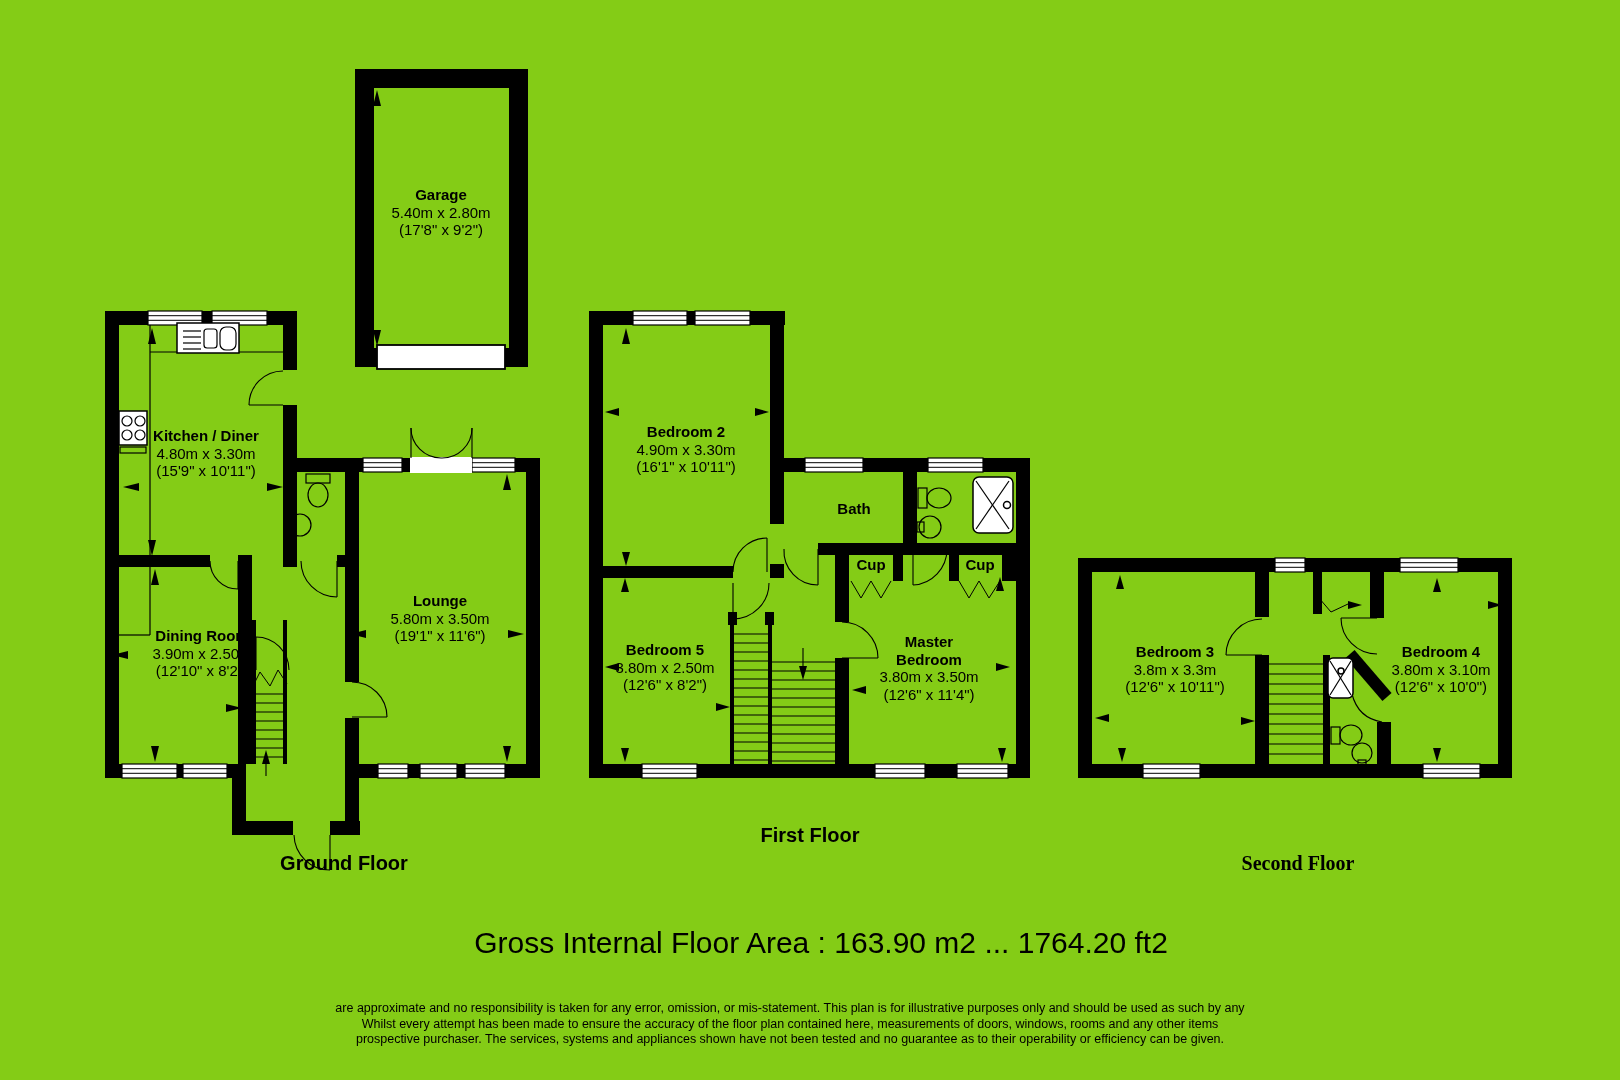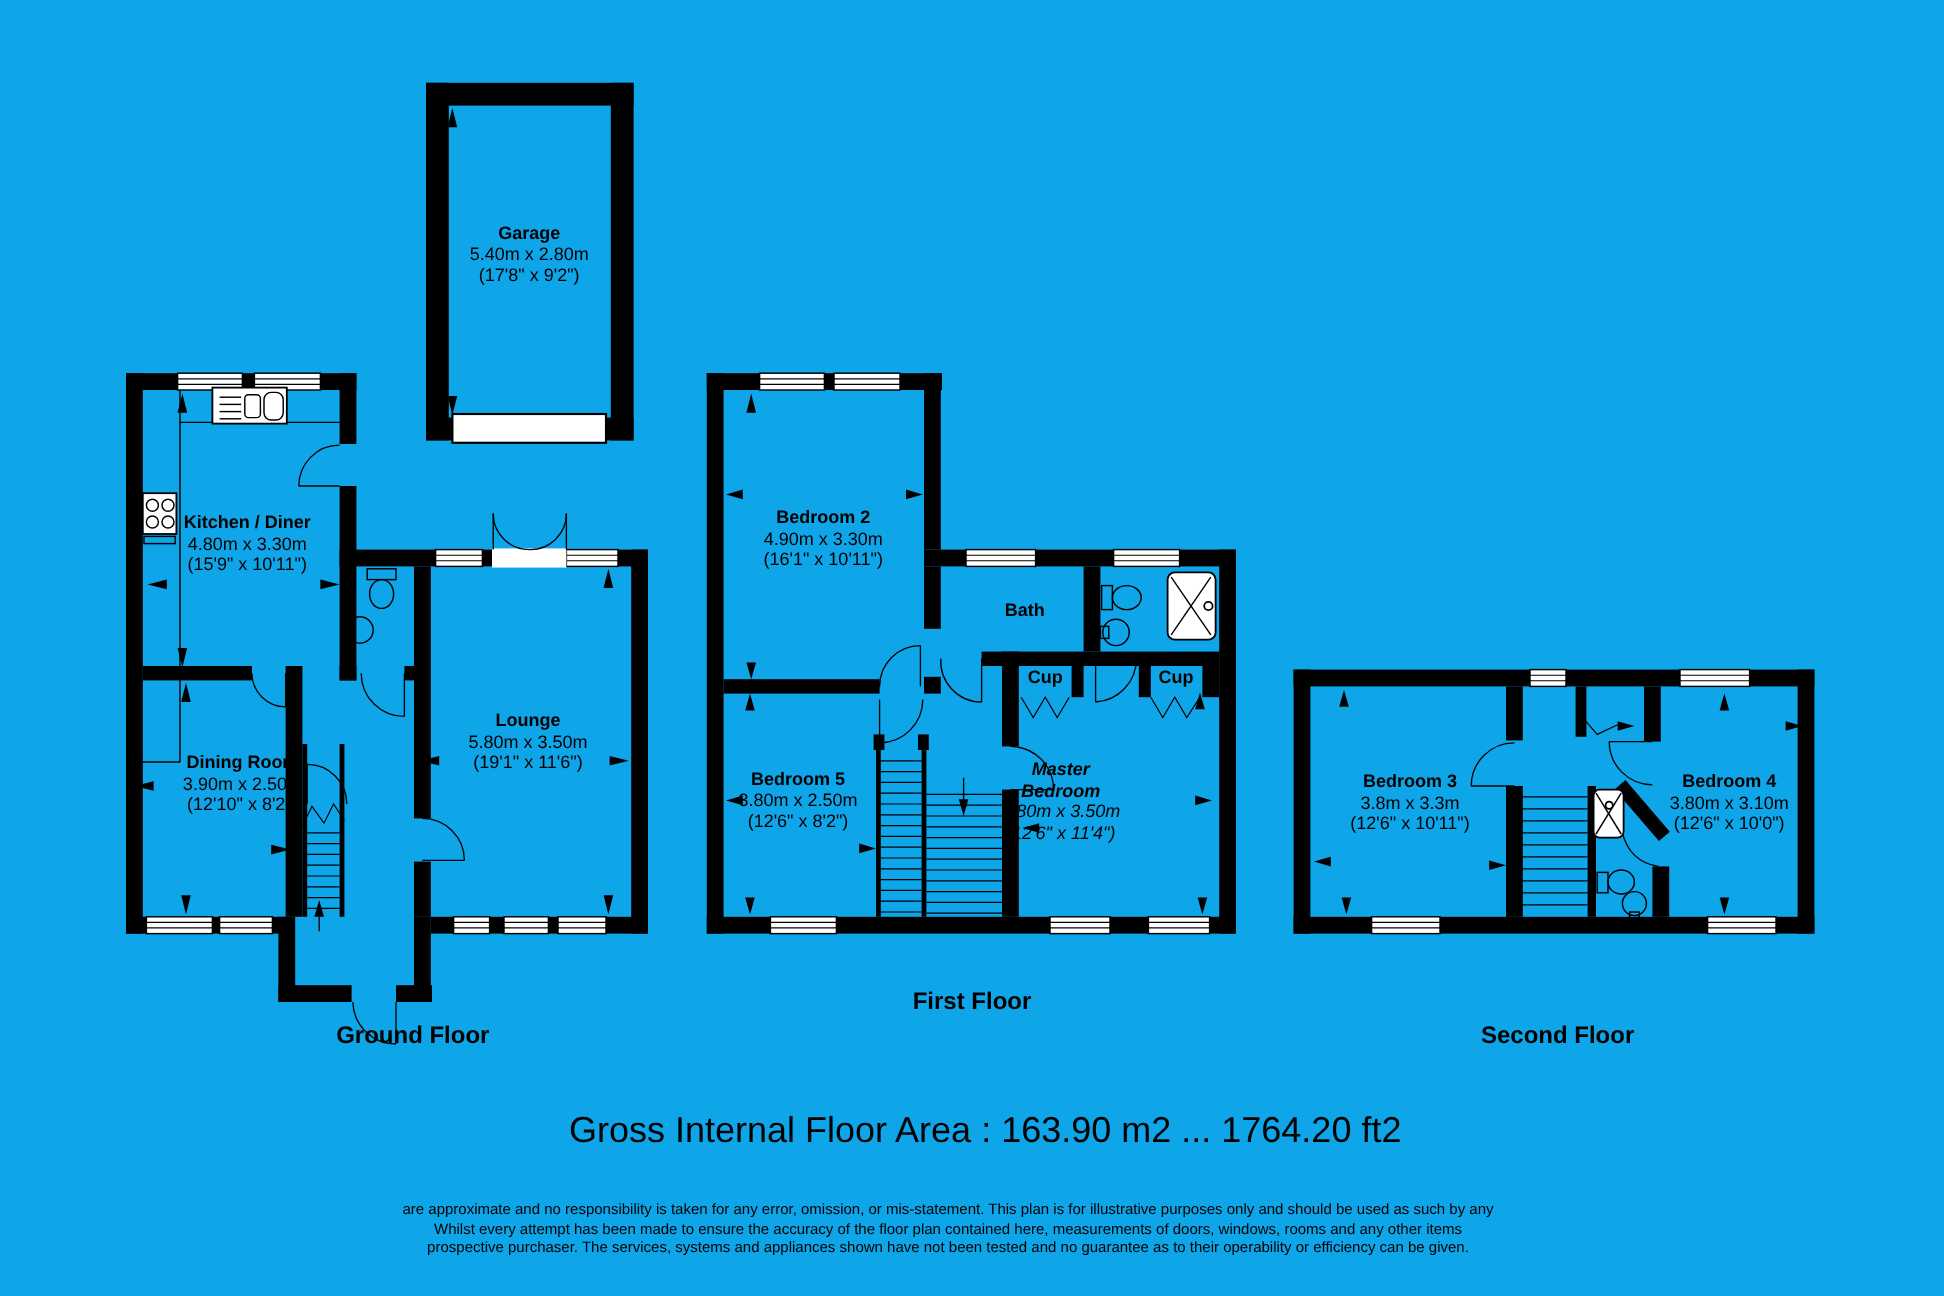--- a/index.html
+++ b/index.html
@@ -1,16 +1,16 @@
 <!DOCTYPE html>
 <html><head>
 <meta charset="utf-8">
 <style>
   html,body{margin:0;padding:0;background:#ffffff;}
-  .canvas{position:relative;width:1620px;height:1080px;background:#0ea5e9;
+  .canvas{position:relative;width:1620px;height:1080px;background:#84cc16;
           font-family:"Liberation Sans","DejaVu Sans",sans-serif;color:#000;overflow:hidden;}
   svg{position:absolute;left:0;top:0;}
   .wall{fill:#000;}
   .win{fill:#fff;stroke:#000;stroke-width:1.2;}
   .winline{stroke:#000;stroke-width:1;}
   .whitegap{fill:#fff;}
   .arc{fill:none;stroke:#000;stroke-width:1.1;}
   .leaf{stroke:#000;stroke-width:1.1;}
   .fix{fill:#fff;stroke:#000;stroke-width:1.5;}
   .fixthin{fill:none;stroke:#000;stroke-width:1.2;}
@@ -494,42 +494,42 @@
   <div class="room-label" style="left:980px;top:556px;">
     <div class="room-name">Cup</div>
   </div>
 
   <div class="room-label" style="left:665px;top:641px;">
     <div class="room-name">Bedroom 5</div>
     <div>3.80m x 2.50m</div>
     <div>(12'6" x 8'2")</div>
   </div>
 
-  <div class="room-label" style="left:884px;top:633px;font-style:italic;">
+  <div class="room-label" style="left:929px;top:633px;">
     <div class="room-name">Master</div>
     <div class="room-name">Bedroom</div>
     <div>3.80m x 3.50m</div>
     <div>(12'6" x 11'4")</div>
   </div>
 
   <div class="room-label" style="left:1175px;top:643px;">
     <div class="room-name">Bedroom 3</div>
     <div>3.8m x 3.3m</div>
     <div>(12'6" x 10'11")</div>
   </div>
 
   <div class="room-label" style="left:1441px;top:643px;">
     <div class="room-name">Bedroom 4</div>
     <div>3.80m x 3.10m</div>
     <div>(12'6" x 10'0")</div>
   </div>
 
   <div class="floor-title" style="left:344px;top:852px;">Ground Floor</div>
   <div class="floor-title" style="left:810px;top:824px;">First Floor</div>
-  <div class="floor-title" style="left:1298px;top:852px;">Second Floor</div>
+  <div class="floor-title" style="left:1298px;top:852px;font-family:Liberation Serif, serif;">Second Floor</div>
 
   <div class="area-line" style="left:821px;top:926px;">Gross Internal Floor Area : 163.90 m2 ... 1764.20 ft2</div>
   <div class="disclaimer">
     <div>are approximate and no responsibility is taken for any error, omission, or mis-statement. This plan is for illustrative purposes only and should be used as such by any</div>
     <div>Whilst every attempt has been made to ensure the accuracy of the floor plan contained here, measurements of doors, windows, rooms and any other items</div>
     <div>prospective purchaser. The services, systems and appliances shown have not been tested and no guarantee as to their operability or efficiency can be given.</div>
   </div>
 
 </div>
 

